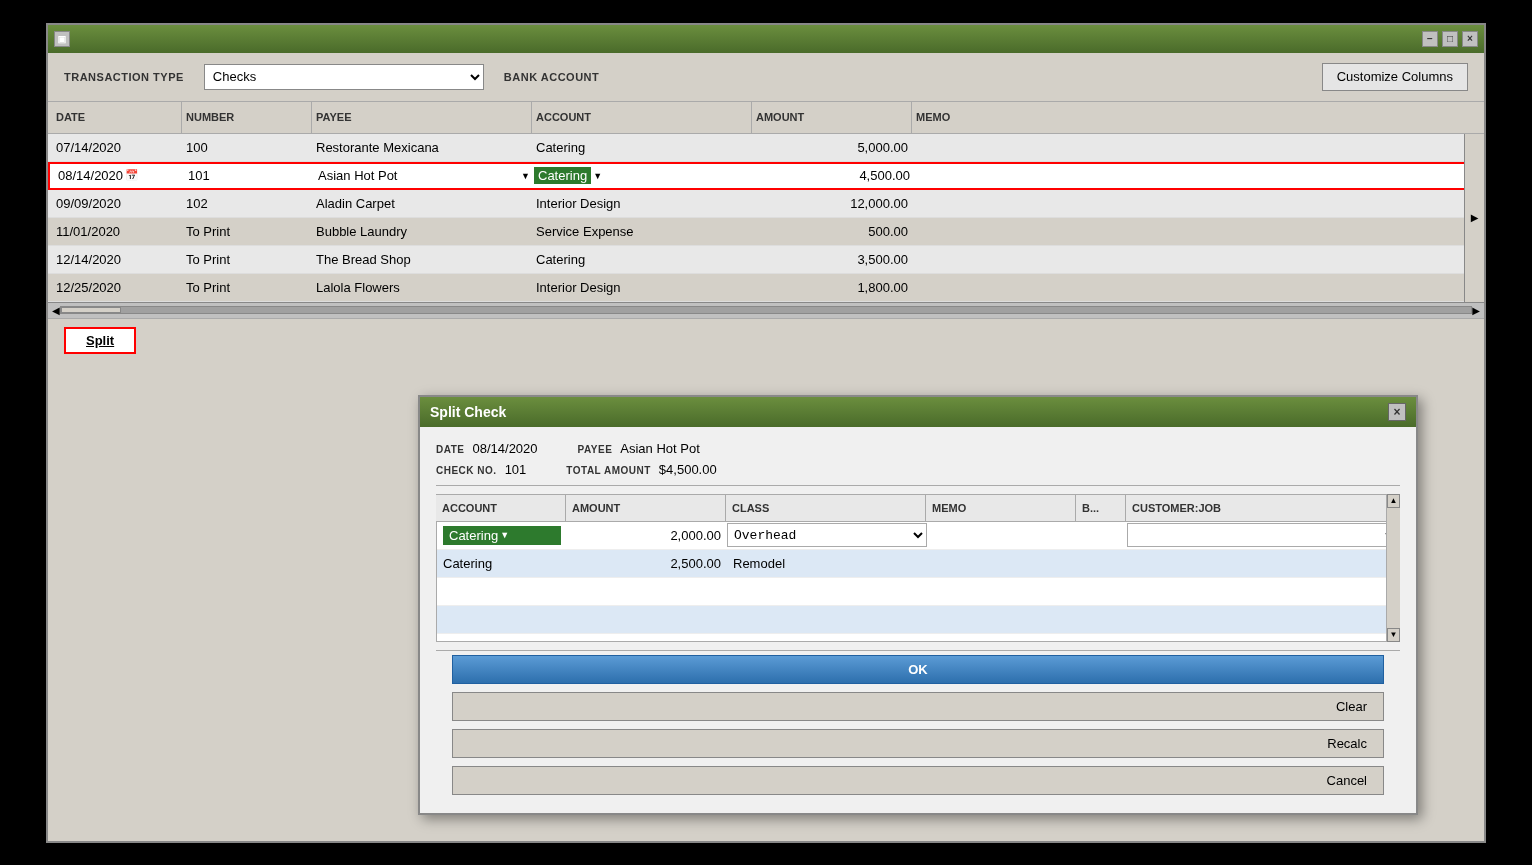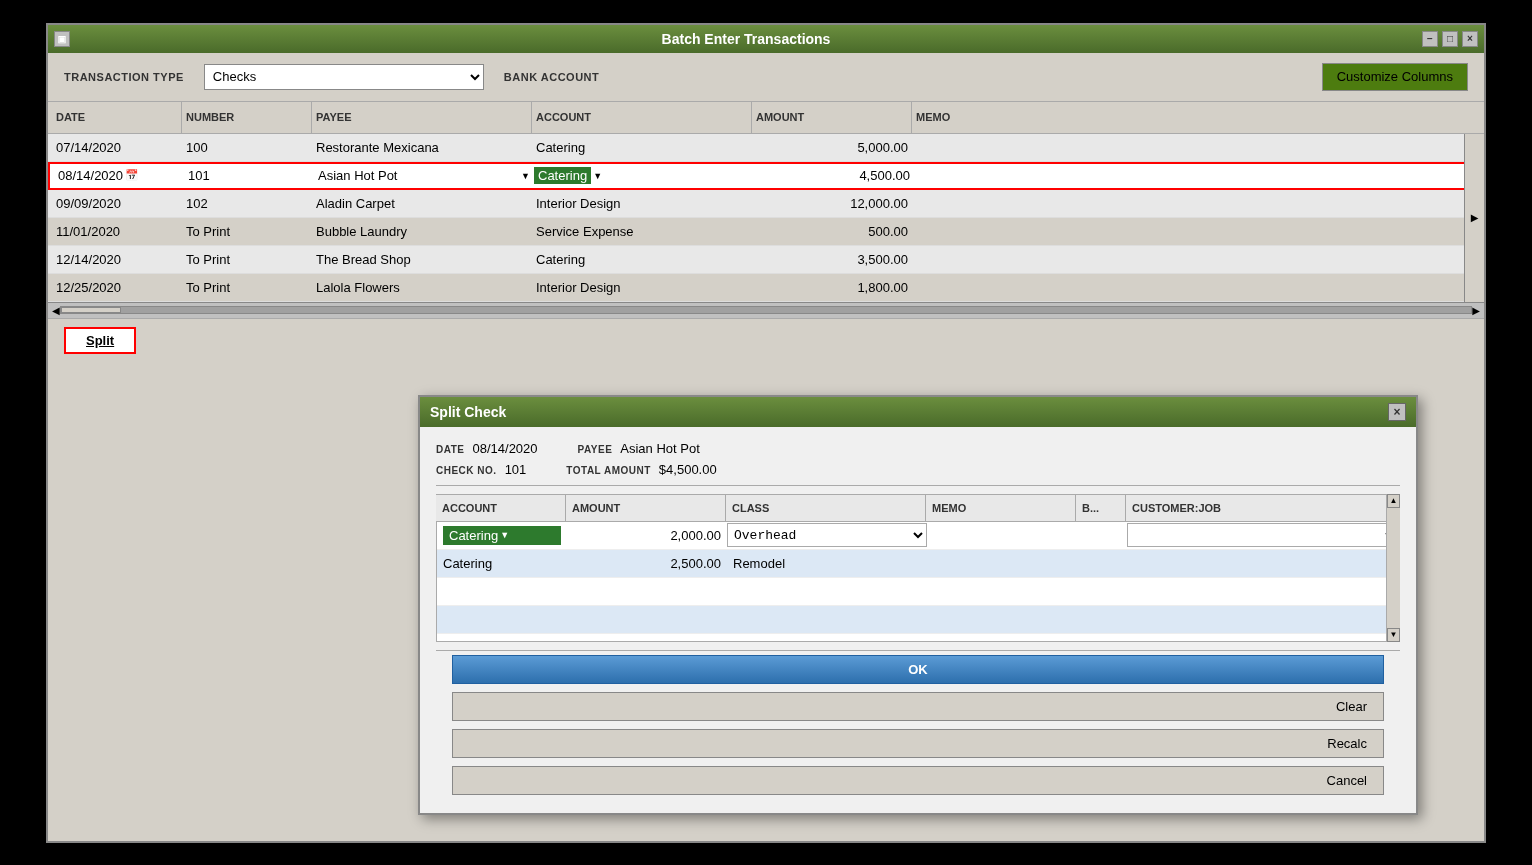--- a/index.html
+++ b/index.html
@@ -75,21 +75,21 @@
       font-size: 13px;
       padding: 0 4px;
       cursor: pointer;
     }
     .toolbar-select-wide { width: 280px; }
     .toolbar-select-bank { width: 260px; }
 
     .customize-btn {
       margin-left: auto;
       padding: 4px 14px;
-      background: #4d7c0f;
+      background: #e5e5e5;
       border: 1px solid #888;
       font-size: 13px;
       cursor: pointer;
       height: 28px;
     }
 
     .table-header {
       display: grid;
       grid-template-columns: 130px 130px 220px 220px 160px 1fr;
       background: #d4d0c8;
@@ -414,21 +414,20 @@
       text-align: right;
     }
   </style>
 </head>
 <body>
 
 <div class="main-window">
 
   <div class="title-bar">
     <div class="title-bar-icon">▣</div>
-    <span class="title-bar-title">Batch Enter Transactions</span>
     <div class="title-bar-controls">
       <span>−</span>
       <span>□</span>
       <span>×</span>
     </div>
   </div>
 
   <div class="toolbar">
     <span class="toolbar-label">TRANSACTION TYPE</span>
     <select class="toolbar-select toolbar-select-wide">

